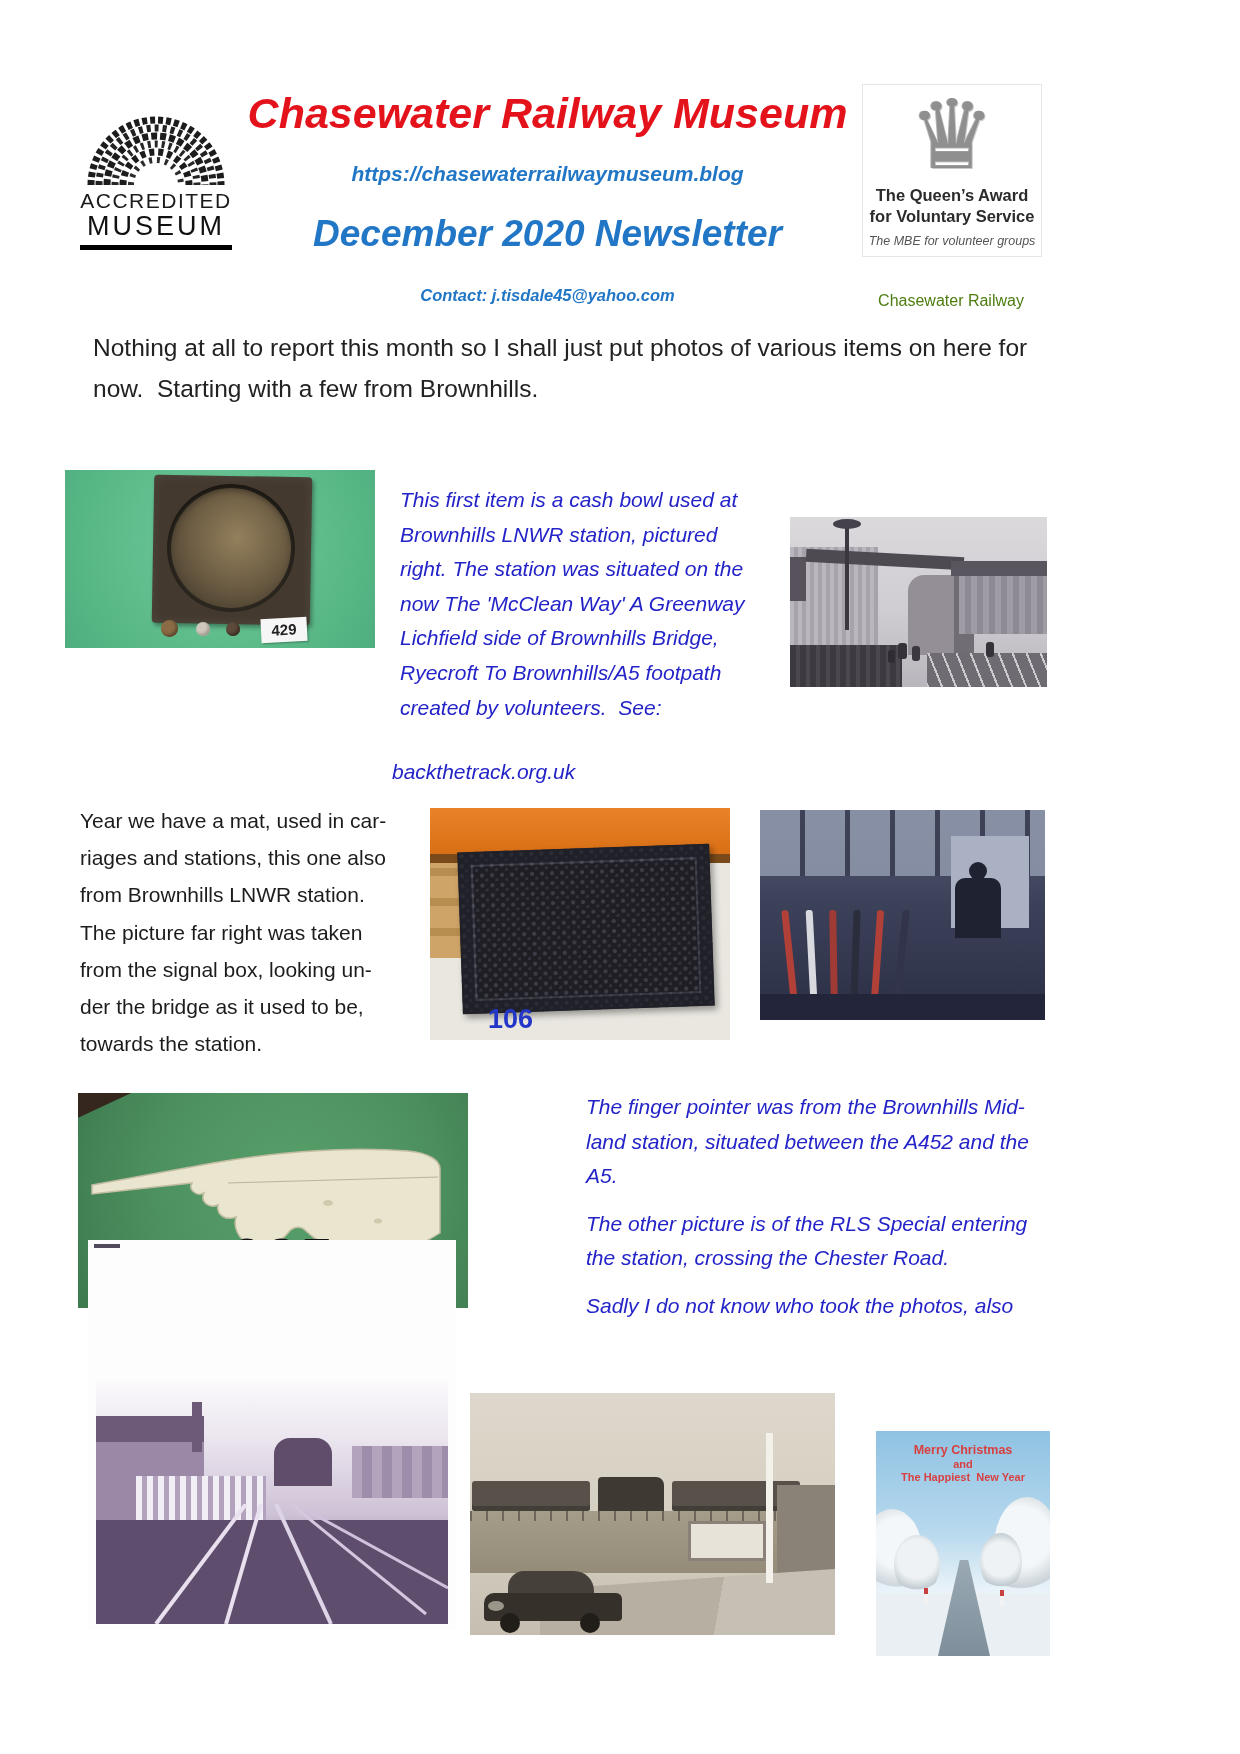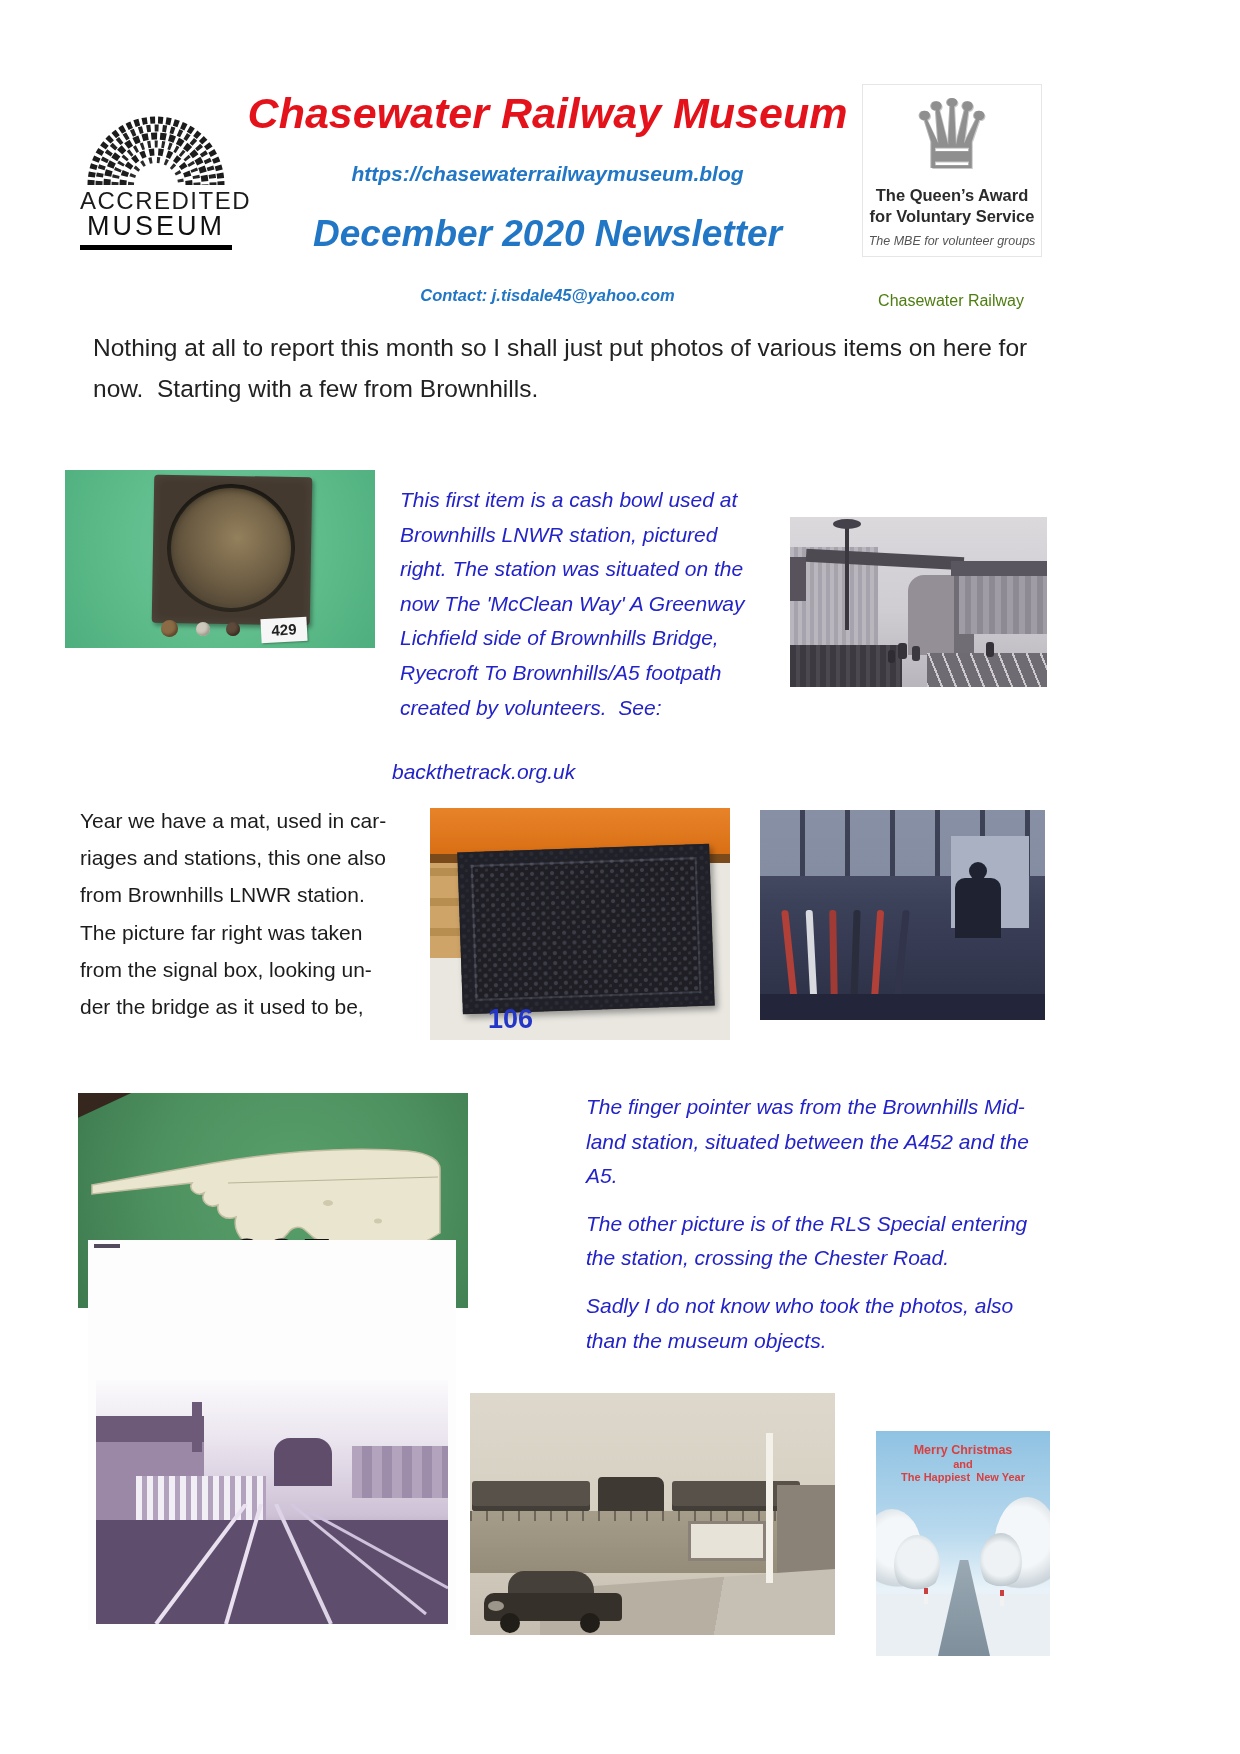--- a/index.html
+++ b/index.html
@@ -4,21 +4,21 @@
 <title>Chasewater Railway Museum Newsletter</title>
 <style>
   html,body{margin:0;padding:0;background:#ffffff;}
   .page{position:relative;width:1240px;height:1754px;background:#ffffff;overflow:hidden;
         font-family:"Liberation Sans", sans-serif;}
   .abs{position:absolute;}
   .tline{white-space:pre-wrap;}
 
   
   .logo-block{left:80px;top:95px;width:152px;text-align:center;}
-  .logo-acc{font-size:24px;letter-spacing:1.5px;color:#1b1b1b;line-height:23px;}
+  .logo-acc{font-size:21px;letter-spacing:1.5px;color:#1b1b1b;line-height:23px;}
   .logo-mus{font-size:27px;font-weight:normal;letter-spacing:3px;color:#111;line-height:28px;}
   .logo-underline{height:5px;background:#000;margin-top:5px;}
 
   .main-title{left:225px;top:88px;width:645px;text-align:center;
               font-size:43px;font-weight:bold;font-style:italic;color:#e4131b;line-height:50px;}
   .site-url{left:225px;top:162px;width:645px;text-align:center;
             font-size:21px;font-weight:bold;font-style:italic;color:#2176c5;}
   .newsletter-title{left:225px;top:212px;width:645px;text-align:center;
             font-size:37px;font-style:italic;font-weight:bold;color:#2176c5;line-height:44px;}
   .contact-line{left:225px;top:286px;width:645px;text-align:center;
@@ -185,20 +185,21 @@
 
   <div class="abs backlink">backthetrack.org.uk</div>
 
   <div class="abs blackpara" style="left:80px;top:802px;width:330px;">
     <div class="tline">Year we have a mat, used in car-</div>
     <div class="tline">riages and stations, this one also</div>
     <div class="tline">from Brownhills LNWR station.</div>
     <div class="tline">The picture far right was taken</div>
     <div class="tline">from the signal box, looking un-</div>
     <div class="tline">der the bridge as it used to be,</div>
+    <div class="tline">towards the station.</div>
   </div>
 
   <div class="abs photo mat-photo">
     <div class="abs" style="left:0;top:0;width:62px;height:150px;background:repeating-linear-gradient(0deg,#cfa468 0 22px,#b88d50 22px 30px);"></div>
     <div class="abs mat-shelf"></div>
     <div class="abs mat-shelf-edge"></div>
     <div class="abs mat-body"></div>
     <div class="abs mat-label">106</div>
   </div>
 
@@ -236,21 +237,20 @@
       <div class="tline">The finger pointer was from the Brownhills Mid-</div>
       <div class="tline">land station, situated between the A452 and the</div>
       <div class="tline">A5.</div>
     </div>
     <div class="para-gap">
       <div class="tline">The other picture is of the RLS Special entering</div>
       <div class="tline">the station, crossing the Chester Road.</div>
     </div>
     <div>
       <div class="tline">Sadly I do not know who took the photos, also</div>
-      <div class="tline">than the museum objects.</div>
     </div>
   </div>
 
   <div class="abs photo midland-photo">
     <div class="abs" style="left:6px;top:4px;width:26px;height:4px;background:#544a5e;"></div>
     <div class="abs midland-scene">
       <div class="abs" style="left:0;top:36px;width:108px;height:108px;background:linear-gradient(#6d5a78 0 26px,#9b87a6 26px);"></div>
       <div class="abs" style="left:96px;top:22px;width:10px;height:50px;background:#6d5a78;"></div>
       <div class="abs" style="left:40px;top:96px;width:130px;height:44px;background:repeating-linear-gradient(90deg,#f2eef5 0 6px,#b2a2be 6px 11px);"></div>
       <div class="abs" style="left:178px;top:58px;width:58px;height:48px;background:#5f4d6b;border-radius:16px 16px 0 0;"></div>

